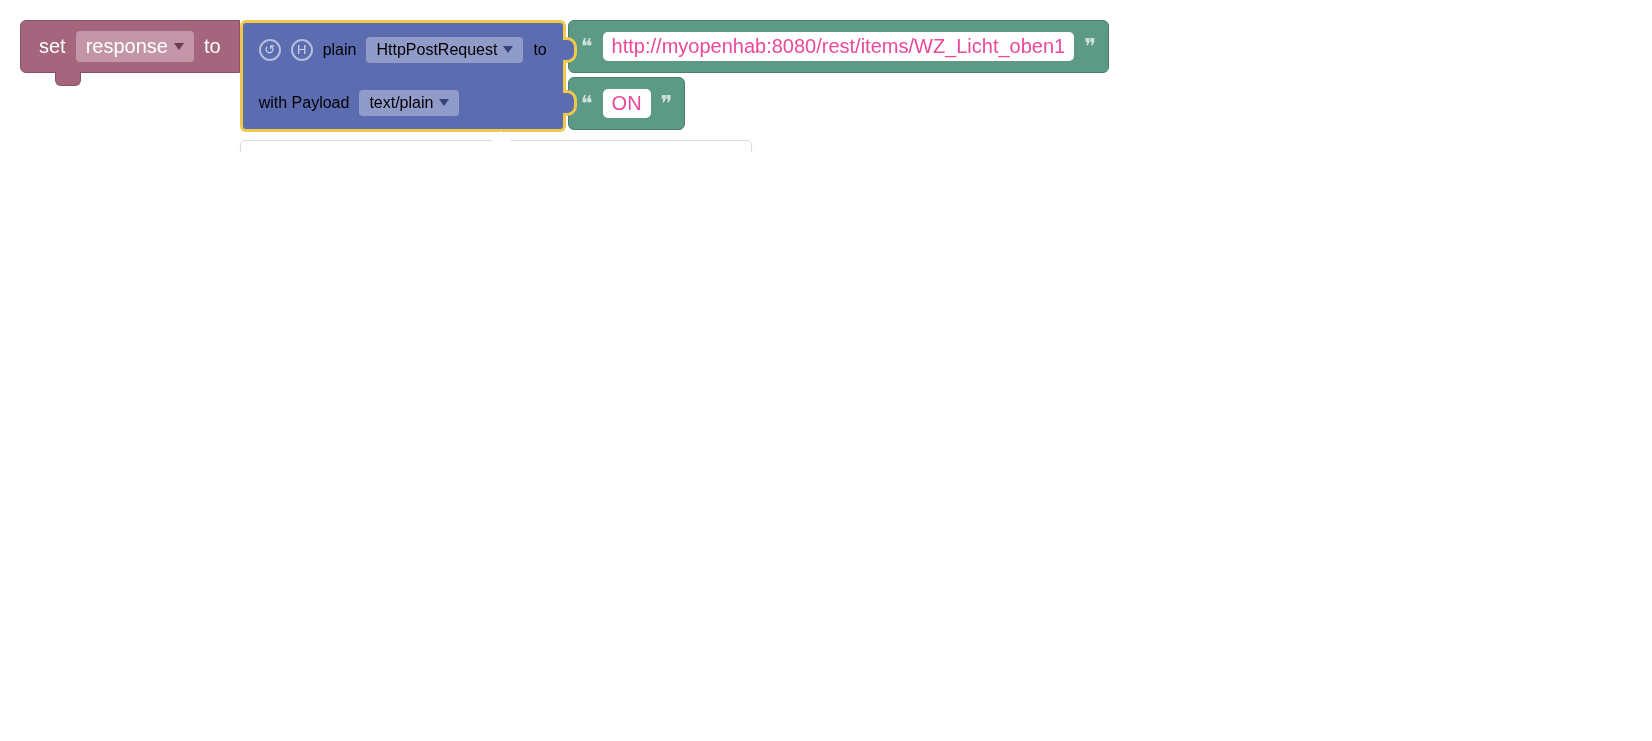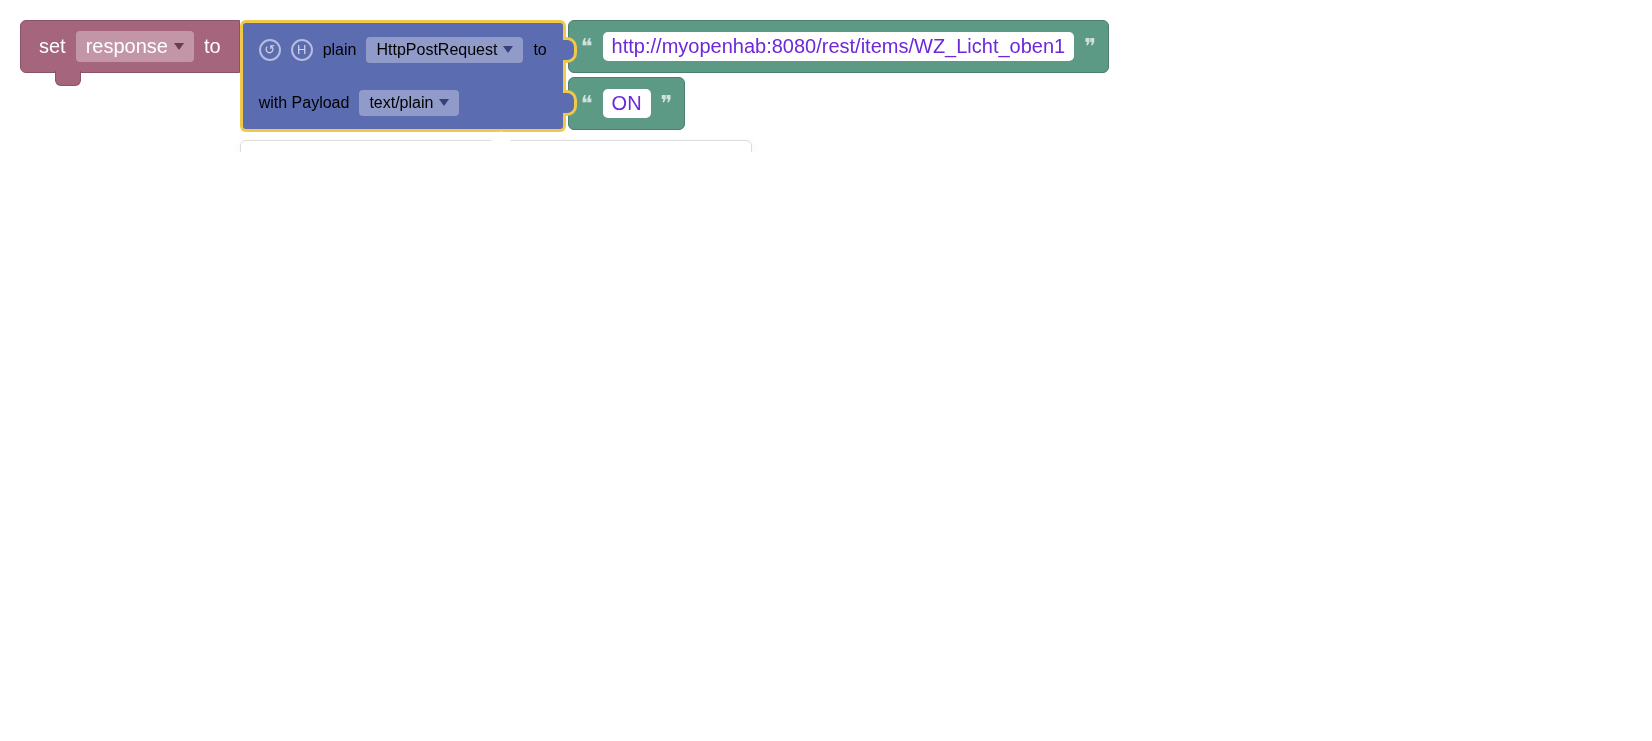--- a/index.html
+++ b/index.html
@@ -92,21 +92,21 @@
     }
     .field-dropdown .caret {
       width: 0; height: 0;
       border-left: 5px solid transparent;
       border-right: 5px solid transparent;
       border-top: 7px solid #6b3b4f;
     }
     .send-block-row .field-dropdown .caret { border-top-color: #354178; }
     .field-text-input {
       background: #fff;
-      color: #6d28d9;
+      color: #ec4899;
       border-radius: 5px;
       padding: 3px 9px;
       font-size: 20px;
     }
     .quote-mark {
       color: rgba(255,255,255,0.7);
       font-size: 22px;
       line-height: 1;
     }
     .icon-circ {

